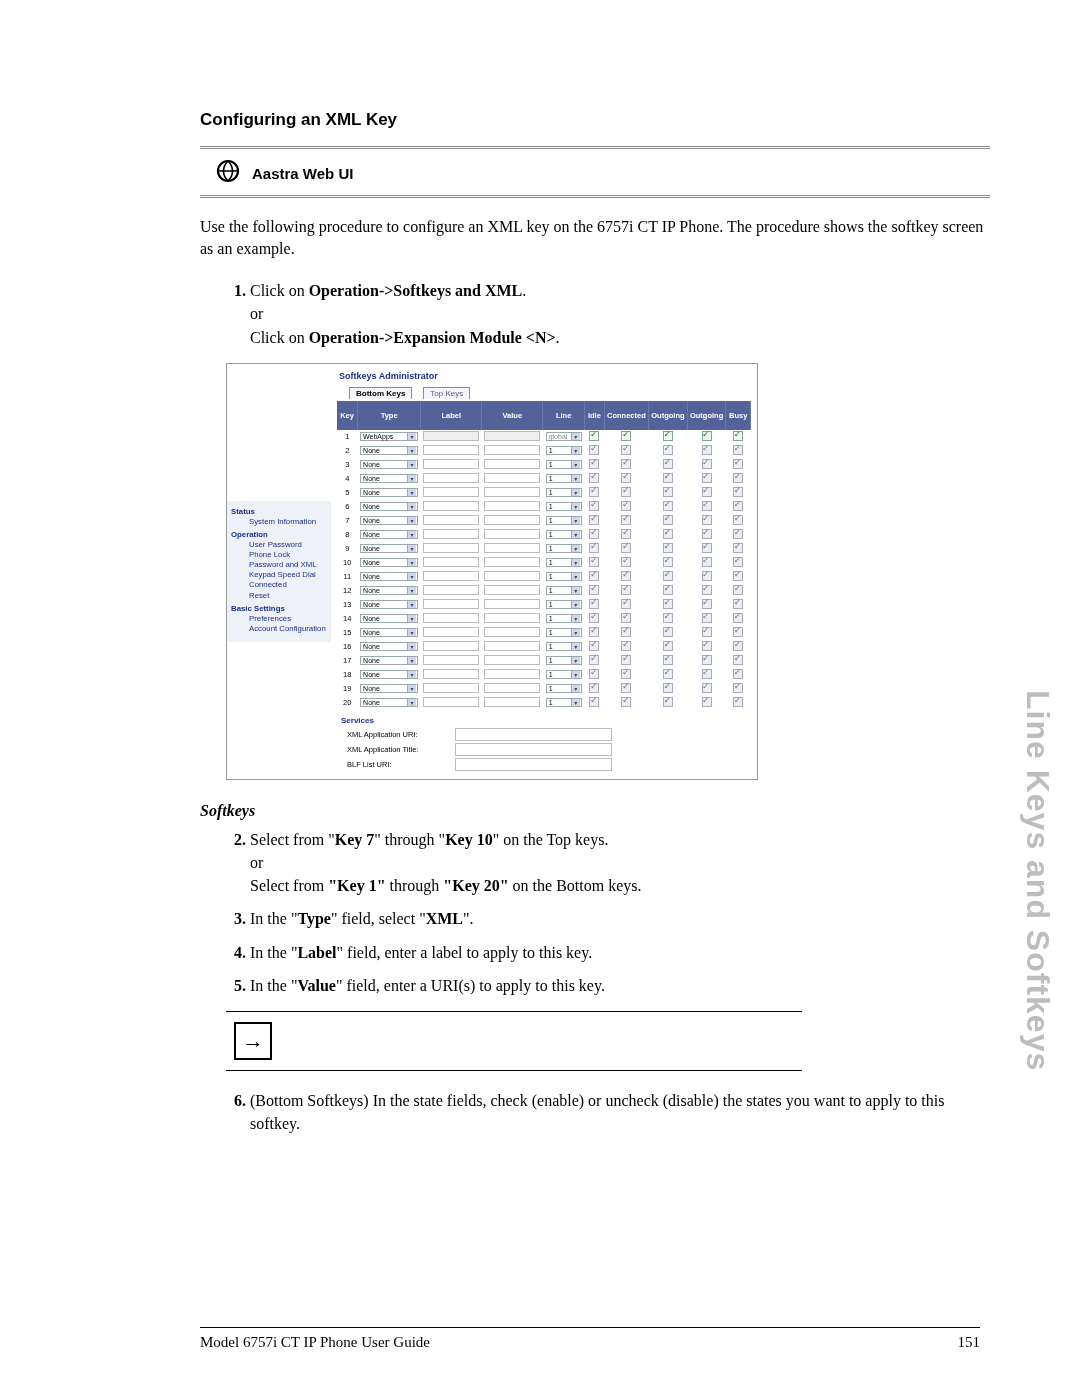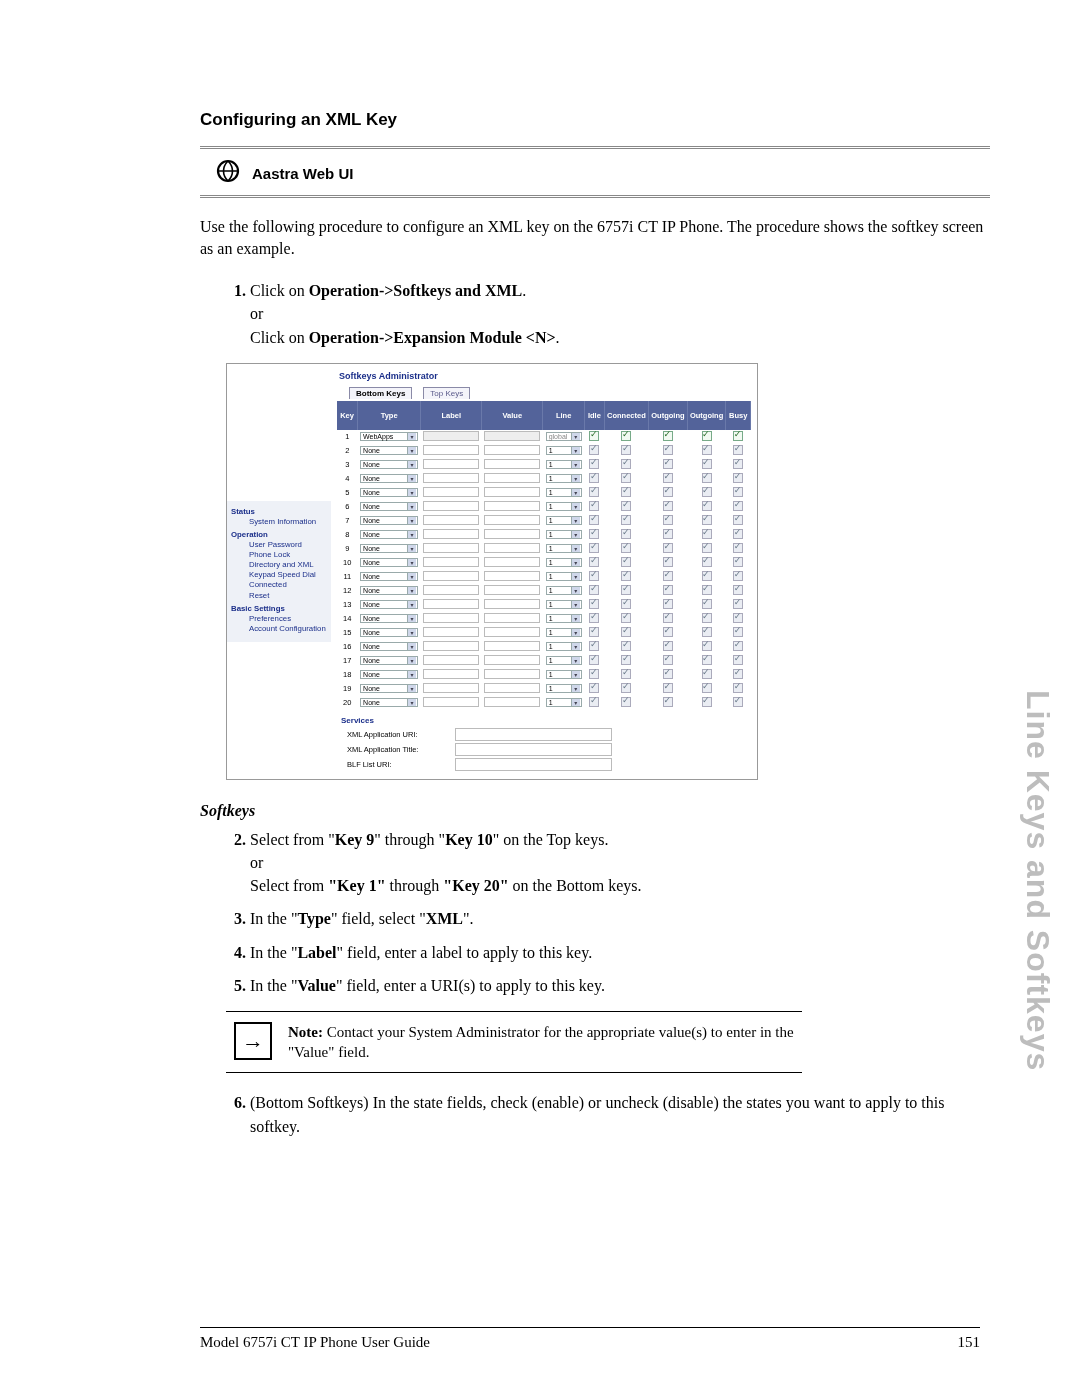--- a/index.html
+++ b/index.html
@@ -214,21 +214,21 @@
     </li>
   </ol>
 
   <div class="ui-shot">
     <div class="ui-nav">
       <div class="group">Status</div>
       <div class="item">System Information</div>
       <div class="group">Operation</div>
       <div class="item">User Password</div>
       <div class="item">Phone Lock</div>
-      <div class="item">Directory and XML</div>
+      <div class="item">Password and XML</div>
       <div class="item">Keypad Speed Dial</div>
       <div class="item">Connected</div>
       <div class="item">Reset</div>
       <div class="group">Basic Settings</div>
       <div class="item">Preferences</div>
       <div class="item">Account Configuration</div>
     </div>
     <div class="ui-main">
       <div class="ui-main-title">Softkeys Administrator</div>
       <div class="ui-tabs">
@@ -627,40 +627,37 @@
         <div class="lbl">BLF List URI:</div>
         <div class="fld"></div>
       </div>
     </div>
   </div>
 
   <div class="softkeys-heading">Softkeys</div>
 
   <ol class="steps" start="2">
     <li>
-      <span>Select from "</span><b>Key 9</b><span>" through "</span><b>Key 10</b><span>" on the Top keys.</span><br>
+      <span>Select from "</span><b>Key 7</b><span>" through "</span><b>Key 10</b><span>" on the Top keys.</span><br>
       <span>or</span><br>
       <span>Select from </span><b>"Key 1"</b><span> through </span><b>"Key 20"</b><span> on the Bottom keys.</span>
     </li>
     <li>
       <span>In the "</span><b>Type</b><span>" field, select "</span><b>XML</b><span>".</span>
     </li>
     <li>
       <span>In the "</span><b>Label</b><span>" field, enter a label to apply to this key.</span>
     </li>
     <li>
       <span>In the "</span><b>Value</b><span>" field, enter a URI(s) to apply to this key.</span>
     </li>
   </ol>
 
   <div class="note-box" style="width:560px; margin-left:26px;">
     <div class="note-icon">→</div>
-    <div class="note-text">
-      <b>Note:</b><span> Contact your System Administrator for the appropriate value(s) to enter in the "Value" field.</span>
-    </div>
   </div>
 
   <ol class="steps" start="6">
     <li>(Bottom Softkeys) In the state fields, check (enable) or uncheck (disable) the states you want to apply to this softkey.</li>
   </ol>
 
   <div class="footer">
     <span>Model 6757i CT IP Phone User Guide</span>
     <span>151</span>
   </div>

